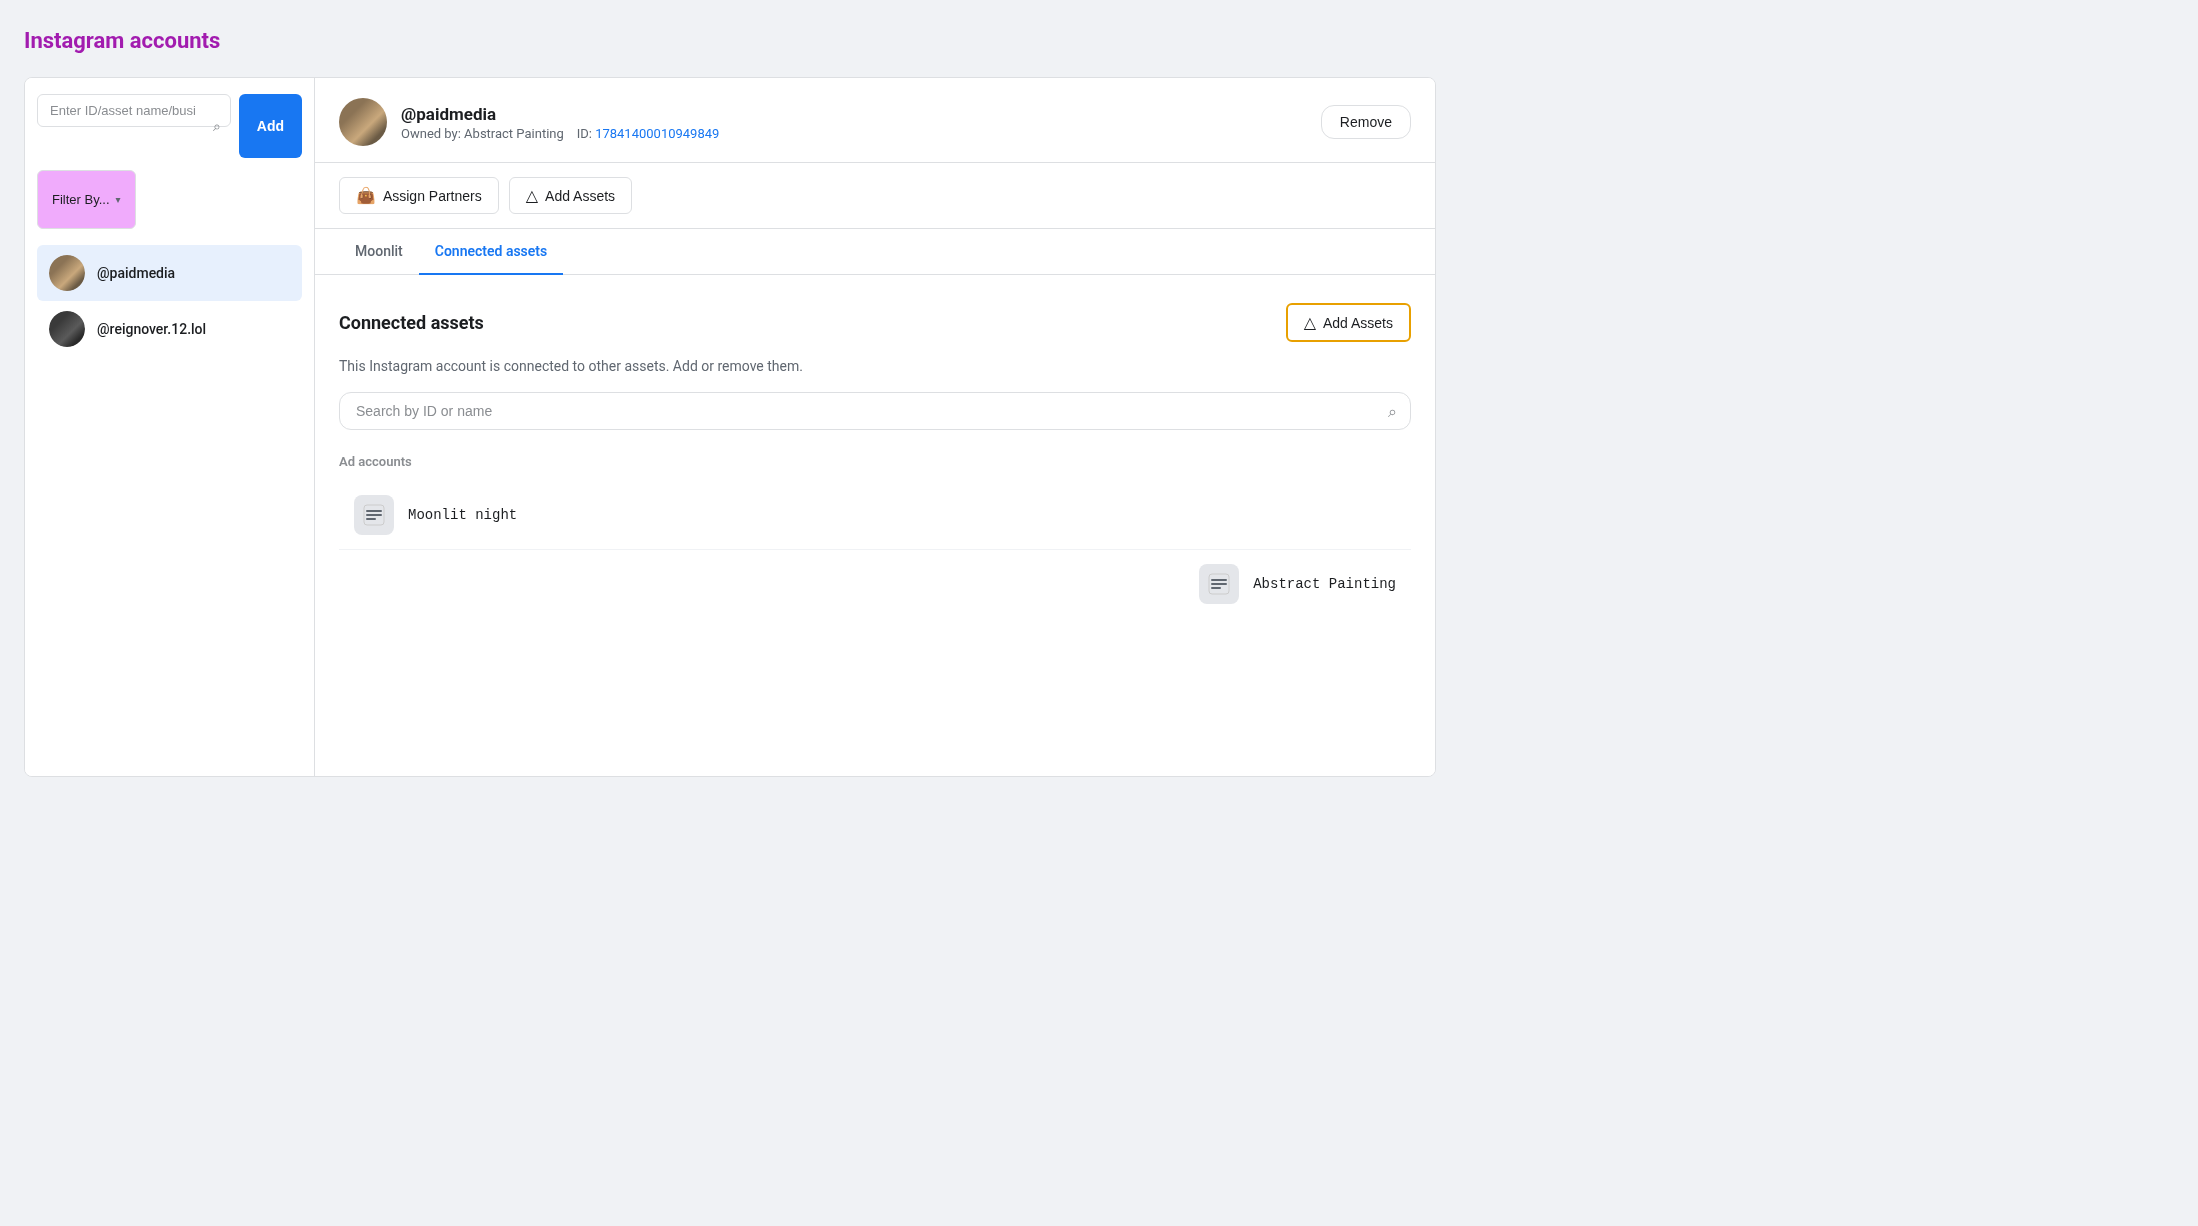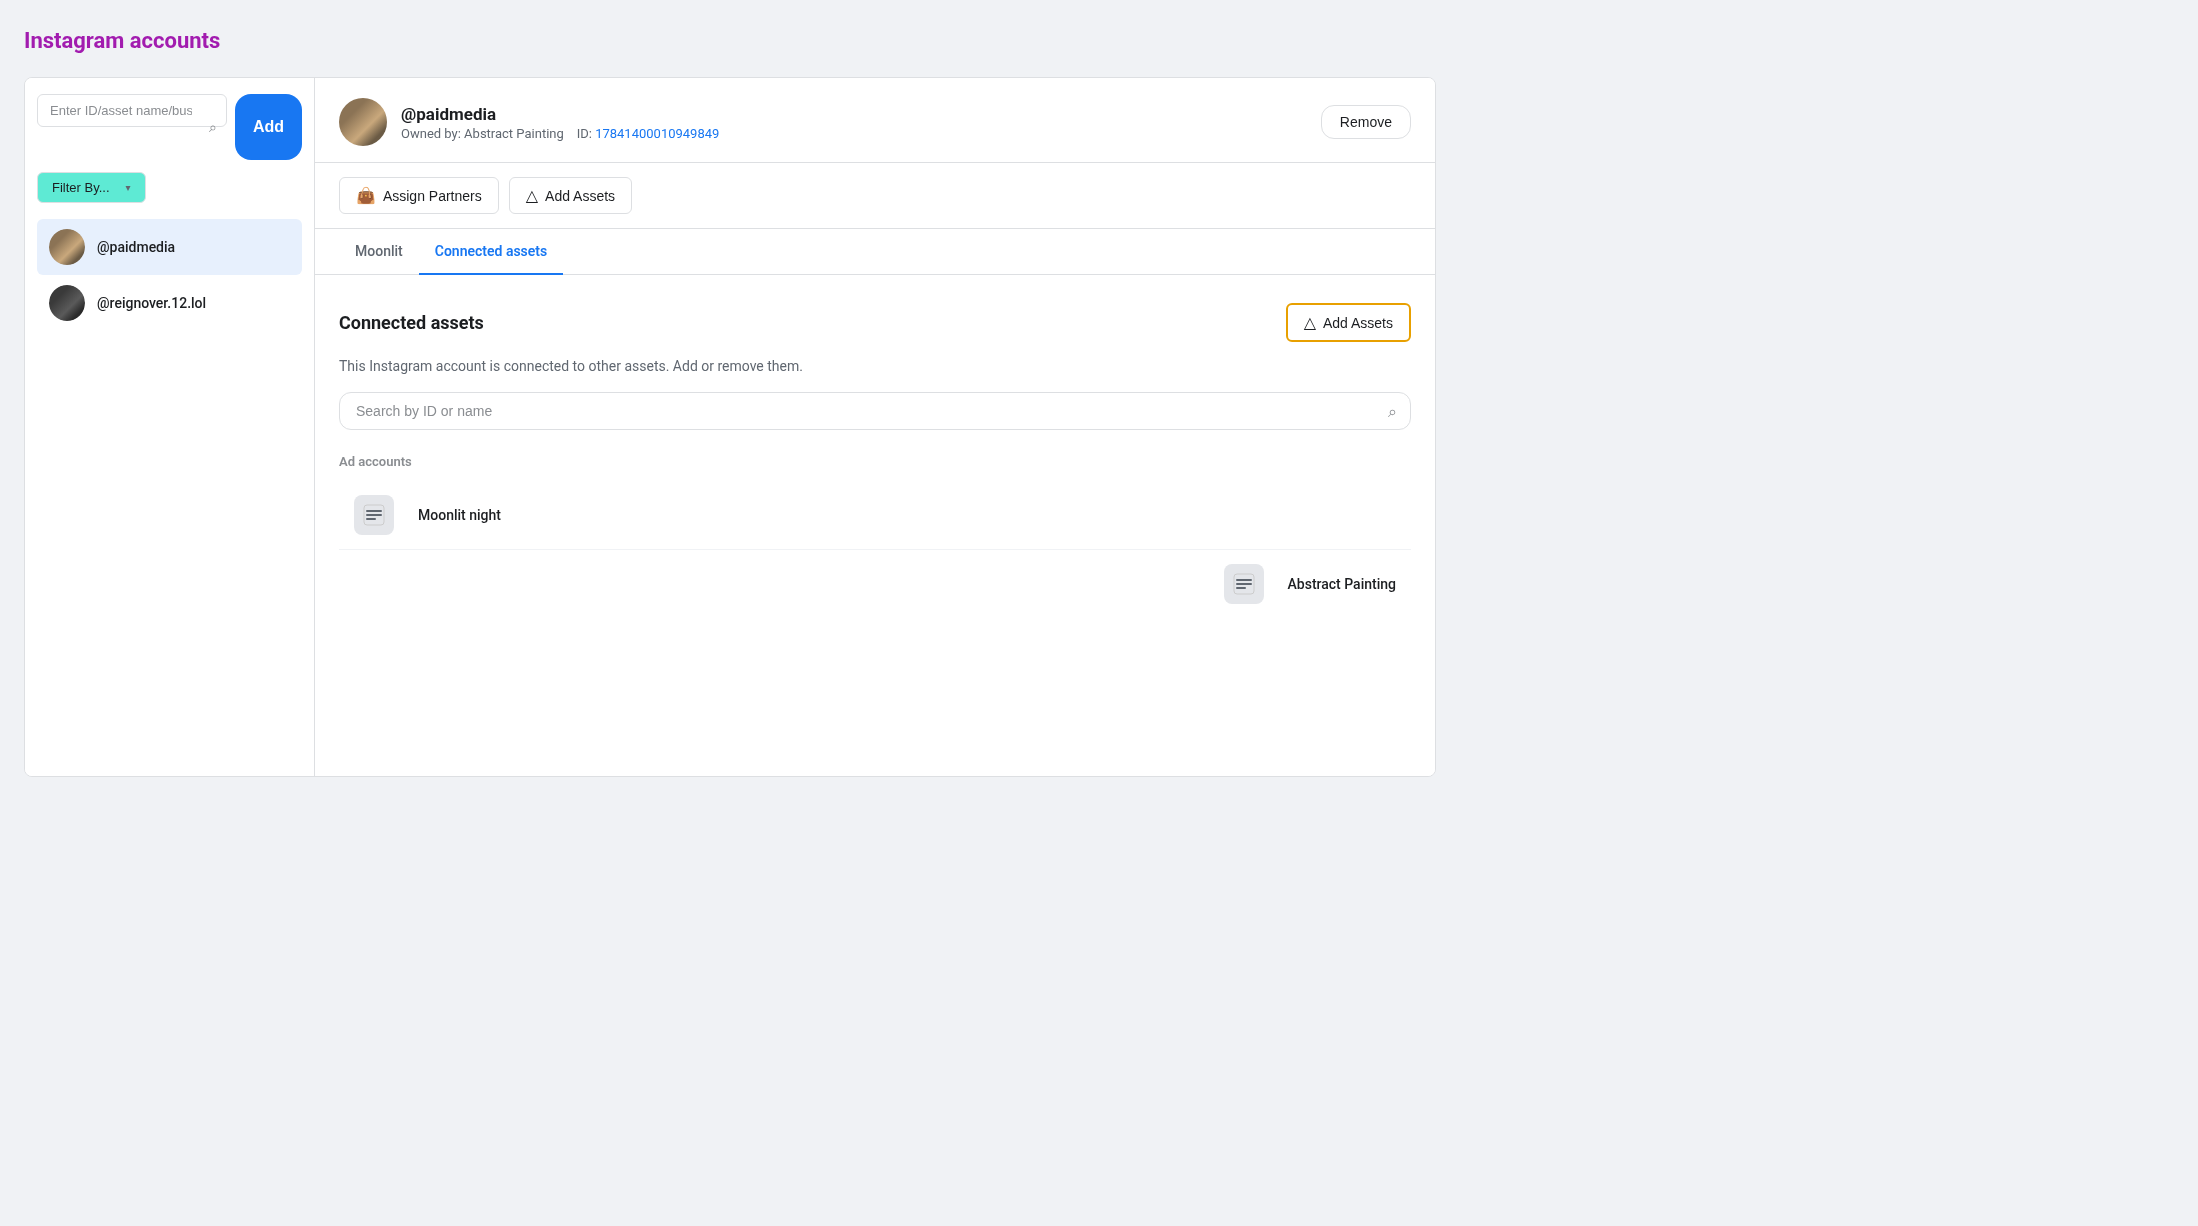--- a/index.html
+++ b/index.html
@@ -62,37 +62,37 @@
       right: 10px;
       top: 50%;
       transform: translateY(-50%);
       color: #8a8d91;
       font-size: 14px;
     }
     .add-btn {
       background: #1877f2;
       color: #fff;
       border: none;
-      border-radius: 16px;
+      border-radius: 6px;
       padding: 24px 18px;
-      font-size: 16px;
+      font-size: 14px;
       font-weight: 600;
       cursor: pointer;
     }
     .filter-row {
       margin-bottom: 16px;
     }
     .filter-btn {
       display: flex;
       align-items: center;
-      gap: 16px;
-      background: #5eead4;
-      border: 1px solid #dddfe2;
-      border-radius: 6px;
-      padding: 7px 14px;
+      gap: 6px;
+      background: #f0abfc;
+      border: 1px solid #dddfe2;
+      border-radius: 6px;
+      padding: 21px 14px;
       font-size: 13px;
       cursor: pointer;
       color: #1c1e21;
     }
     .filter-btn .chevron { font-size: 10px; color: #606770; }
     .account-list { display: flex; flex-direction: column; gap: 0; }
     .account-item {
       display: flex;
       align-items: center;
       gap: 12px;
@@ -253,23 +253,24 @@
       font-size: 13px;
       font-weight: 600;
       color: #8a8d91;
       margin-bottom: 12px;
       text-transform: none;
     }
     .asset-list { display: flex; flex-direction: column; gap: 0; }
     .asset-item {
       display: flex;
       align-items: center;
-      gap: 24px;
+      gap: 14px;
       padding: 14px 15px;
       border-bottom: 1px solid #f0f2f5;
+      font-family: Liberation Mono, monospace;
     }
     .asset-item:last-child { border-bottom: none; justify-content: flex-end; }
     .asset-icon {
       width: 40px;
       height: 40px;
       border-radius: 8px;
       background: #e4e6ea;
       display: flex;
       align-items: center;
       justify-content: center;

